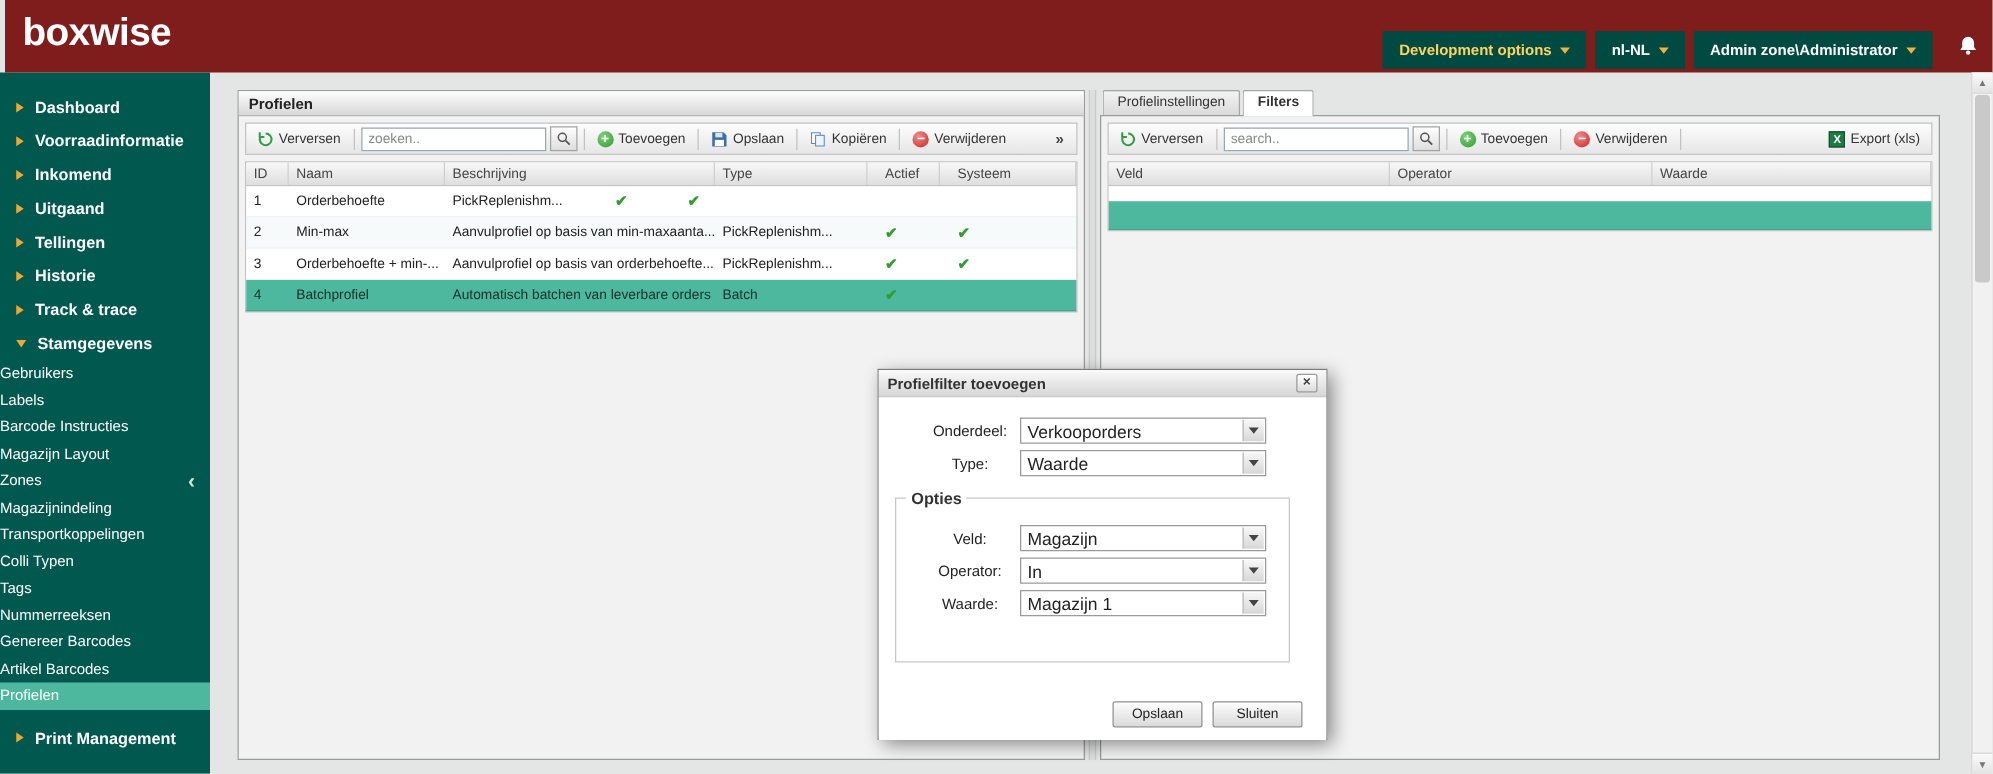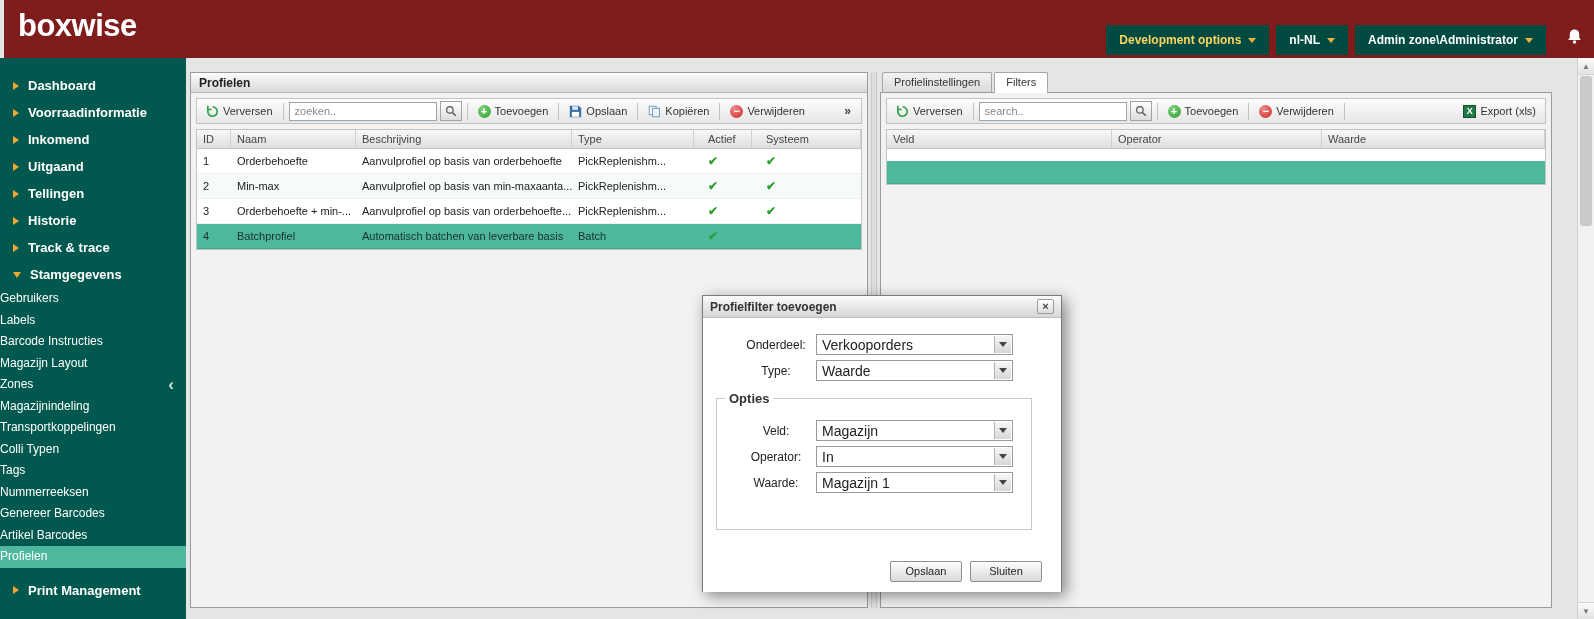--- a/index.html
+++ b/index.html
@@ -10,21 +10,21 @@
   .header { position:absolute; top:0; left:4px; width:1594px; height:58px; background:#7f1d1d; z-index:5; }
   .logo { position:absolute; left:14px; top:8px; color:#fff; font-size:31px; font-weight:bold; letter-spacing:-0.5px; }
   .header-right { position:absolute; right:52px; top:25px; height:30px; display:flex; gap:7px; align-items:stretch; }
   .hdr-text { display:flex; align-items:center; color:#fff; font-size:12px; padding:0 10px; }
   .hdr-block { display:flex; align-items:center; gap:7px; background:#014a41; padding:0 13px; color:#fff; font-weight:bold; font-size:12px; cursor:pointer; }
   .hdr-block.dev span.lbl { color:#ffd45e; }
   .caret-dn { width:0; height:0; border-left:4px solid transparent; border-right:4px solid transparent; border-top:5px solid #f2b13d; }
   .bell { position:absolute; right:14px; top:27px; }
 
   
-  .sidebar { position:absolute; top:58px; left:0; width:186px; height:561px; background:#00584e; padding-top:14px; z-index:4; }
+  .sidebar { position:absolute; top:58px; left:0; width:168px; height:561px; background:#00584e; padding-top:14px; z-index:4; }
   .side-main { display:flex; align-items:center; gap:9px; height:27px; padding-left:13px; color:#fff; font-weight:bold; font-size:13px; cursor:pointer; }
   .tri-right { width:0; height:0; border-top:4px solid transparent; border-bottom:4px solid transparent; border-left:6px solid #f0a832; }
   .tri-down { width:0; height:0; border-left:4px solid transparent; border-right:4px solid transparent; border-top:6px solid #f0a832; }
   .side-sub { height:21.5px; line-height:21.5px; color:#fff; font-size:12px; cursor:pointer; white-space:nowrap; }
   .side-sub.selected { background:#4db89e; }
   .side-bottom { margin-top:9px; }
   .collapse-chevron { position:absolute; top:320px; right:12px; color:#cfe6df; font-size:17px; font-weight:bold; cursor:pointer; line-height:14px; }
 
   
   .panel { position:absolute; background:#f2f2f2; border:1px solid #9b9b9b; }
@@ -55,21 +55,21 @@
   .rc-veld { width:225px; } .rc-oper { width:210px; } .rc-waarde { flex:1; }
   .grid-row.filler { height:12px; border-bottom:none; }
   .grid-row.sel-empty { height:23px; }
 
   
   .panel-left { left:190px; top:72px; width:678px; height:536px; }
   .splitter { position:absolute; left:871px; top:72px; width:6px; height:536px; background:#dddfde; border-left:1px solid #c9cbca; border-right:1px solid #c9cbca; }
   .panel-right-wrap { position:absolute; left:880px; top:72px; width:672px; height:536px; }
   .tabs { height:21px; display:flex; gap:2px; padding-left:2px; }
   .tab { padding:0 11px; line-height:19px; font-size:11px; border:1px solid #a6a6a6; border-bottom:none; background:linear-gradient(#f3f3f3,#d9d9d9); color:#333; cursor:pointer; border-radius:2px 2px 0 0; }
-  .tab.active { background:#fff; font-weight:normal; position:relative; z-index:2; }
+  .tab.active { background:#fff; font-weight:bold; position:relative; z-index:2; }
   .panel-right-body { position:absolute; top:20px; left:0; right:0; bottom:0; background:#f2f2f2; border:1px solid #9b9b9b; }
 
   
   .vscroll { position:absolute; right:0; top:58px; width:17px; height:561px; background:#f1f1f1; border-left:1px solid #d2d2d2; z-index:6; }
   .vs-btn { height:17px; display:flex; align-items:center; justify-content:center; font-size:8px; color:#777; background:linear-gradient(#fbfbfb,#e3e3e3); border-bottom:1px solid #d5d5d5; cursor:pointer; }
   .vs-btn.dn { position:absolute; bottom:0; width:100%; border-top:1px solid #d5d5d5; border-bottom:none; }
   .vs-thumb { position:absolute; top:18px; left:2px; width:12px; height:150px; background:#c9c9c9; border-radius:3px; cursor:grab; }
 
   
   .modal { position:absolute; left:702px; top:295px; width:360px; height:297px; background:#fff; border:1px solid #7b7b7b; box-shadow:4px 4px 14px rgba(0,0,0,0.45); z-index:10; }
@@ -223,21 +223,20 @@
       <div class="gc c-id">ID</div>
       <div class="gc c-naam">Naam</div>
       <div class="gc c-besch">Beschrijving</div>
       <div class="gc c-type">Type</div>
       <div class="gc c-actief">Actief</div>
       <div class="gc c-sys">Systeem</div>
     </div>
     <div class="grid-row">
       <div class="gc c-id">1</div>
       <div class="gc c-naam">Orderbehoefte</div>
-      <div class="gc c-besch">Aanvulprofiel op basis van orderbehoefte</div>
       <div class="gc c-type">PickReplenishm...</div>
       <div class="gc c-actief"><span class="check">✔</span></div>
       <div class="gc c-sys"><span class="check">✔</span></div>
     </div>
     <div class="grid-row alt">
       <div class="gc c-id">2</div>
       <div class="gc c-naam">Min-max</div>
       <div class="gc c-besch">Aanvulprofiel op basis van min-maxaanta...</div>
       <div class="gc c-type">PickReplenishm...</div>
       <div class="gc c-actief"><span class="check">✔</span></div>
@@ -247,21 +246,21 @@
       <div class="gc c-id">3</div>
       <div class="gc c-naam">Orderbehoefte + min-...</div>
       <div class="gc c-besch">Aanvulprofiel op basis van orderbehoefte...</div>
       <div class="gc c-type">PickReplenishm...</div>
       <div class="gc c-actief"><span class="check">✔</span></div>
       <div class="gc c-sys"><span class="check">✔</span></div>
     </div>
     <div class="grid-row selected">
       <div class="gc c-id">4</div>
       <div class="gc c-naam">Batchprofiel</div>
-      <div class="gc c-besch">Automatisch batchen van leverbare basis</div>
+      <div class="gc c-besch">Automatisch batchen van leverbare orders</div>
       <div class="gc c-type">Batch</div>
       <div class="gc c-actief"><span class="check">✔</span></div>
       <div class="gc c-sys"><span class="check"></span></div>
     </div>
   </div>
 </div>
 
 <div class="splitter"></div>
 
 <div class="panel-right-wrap">

